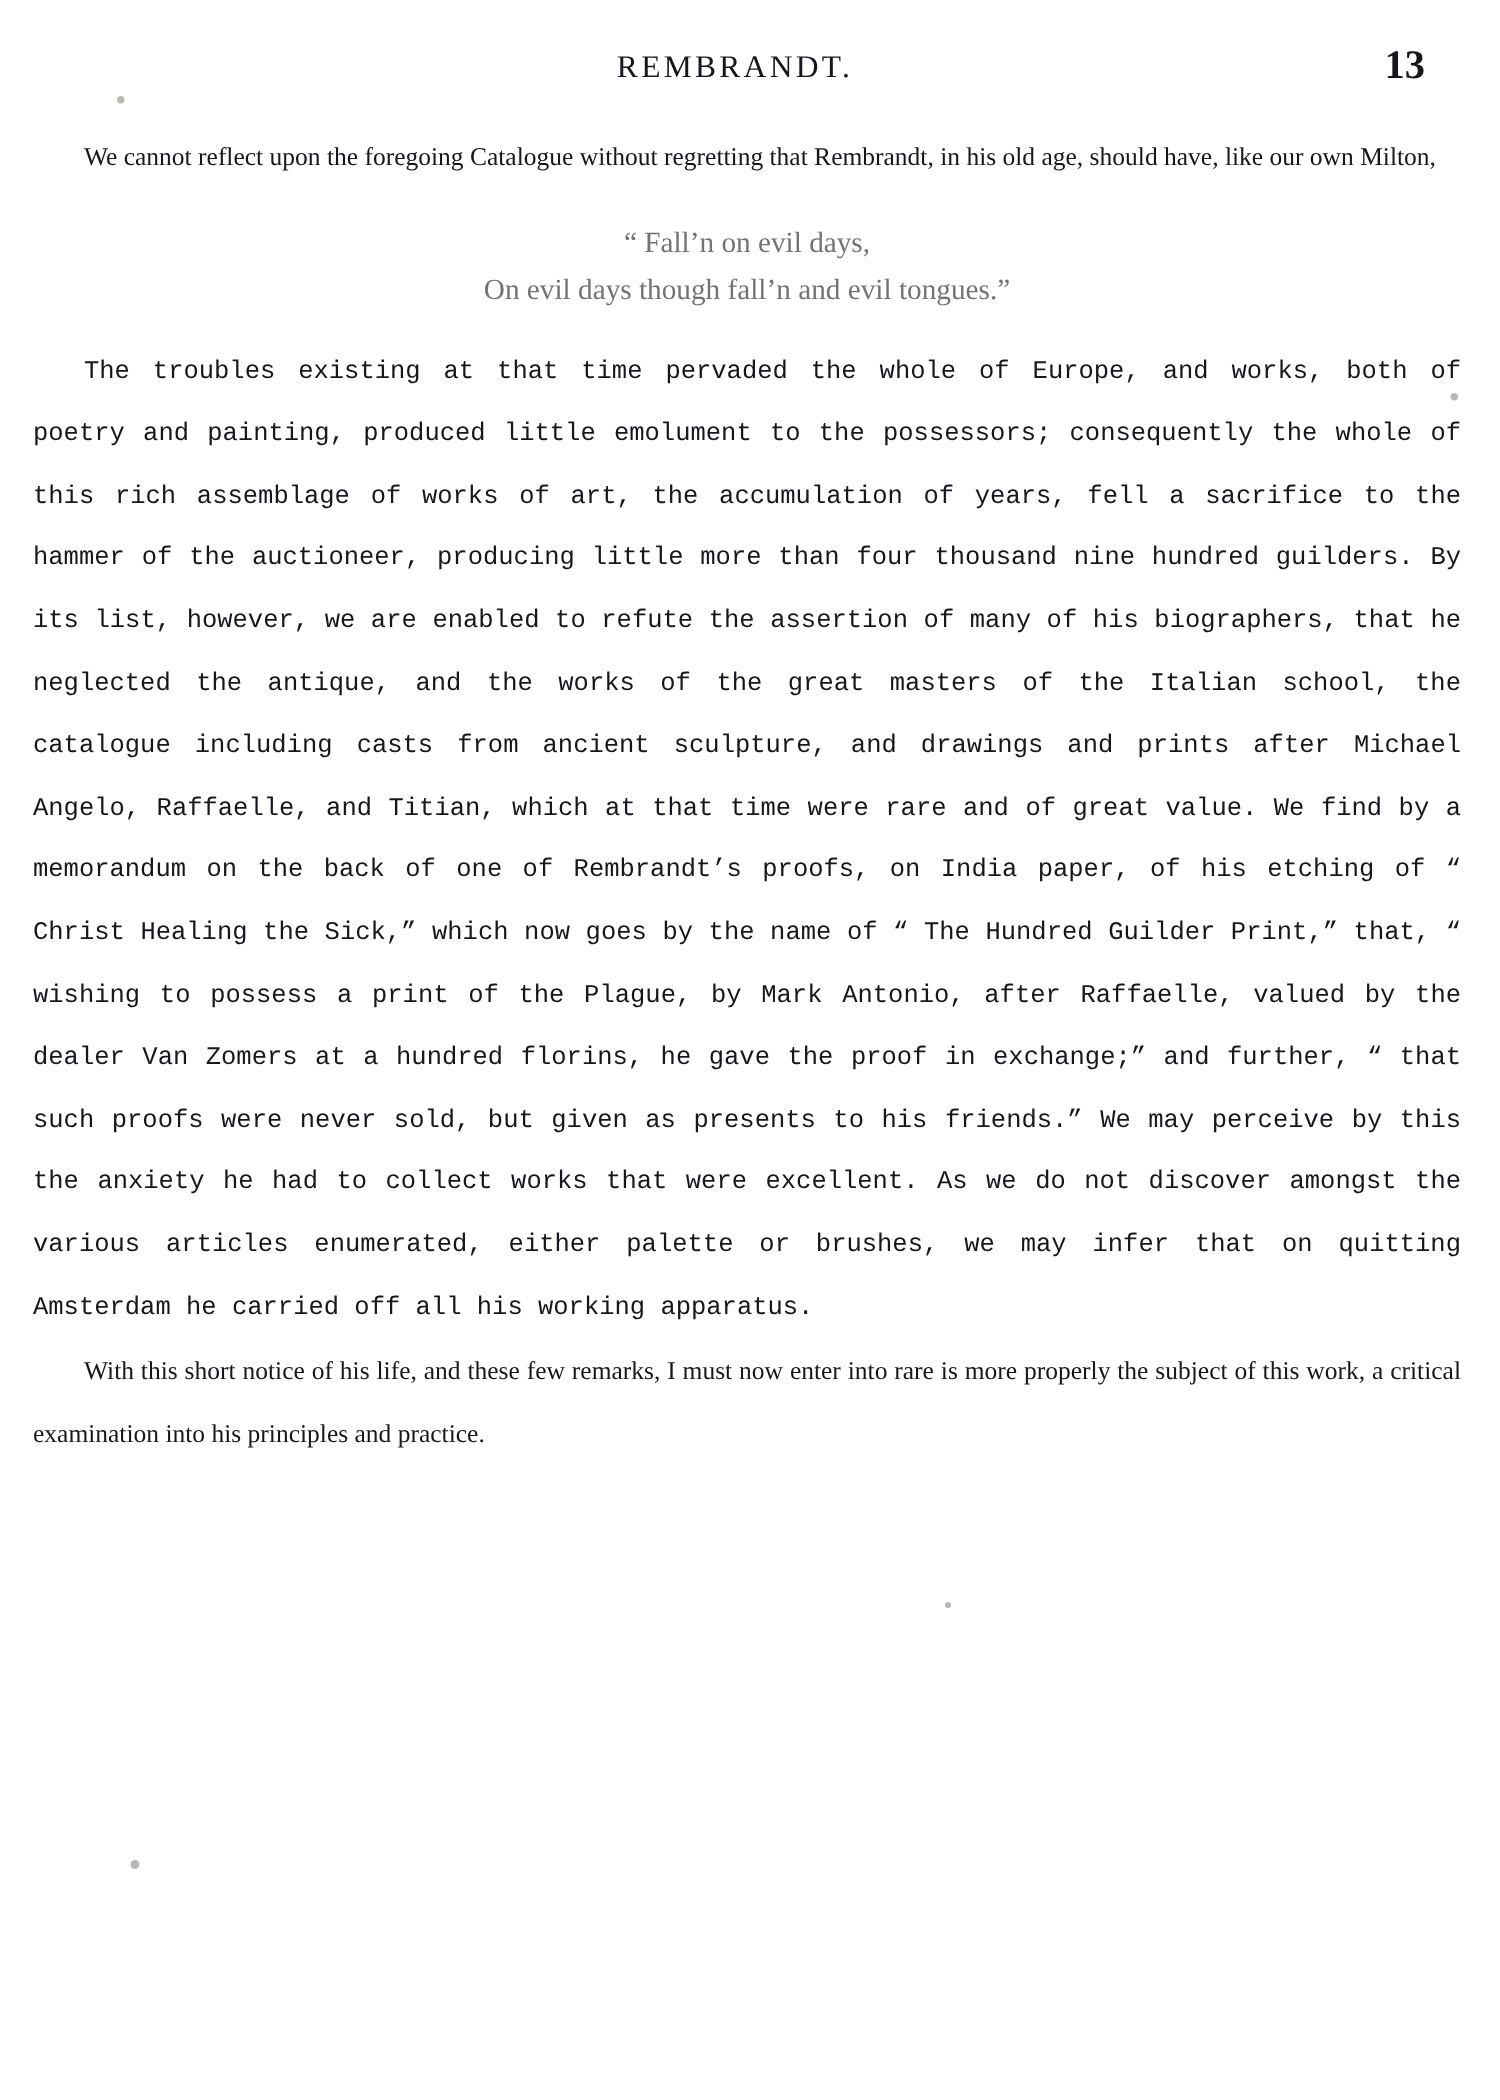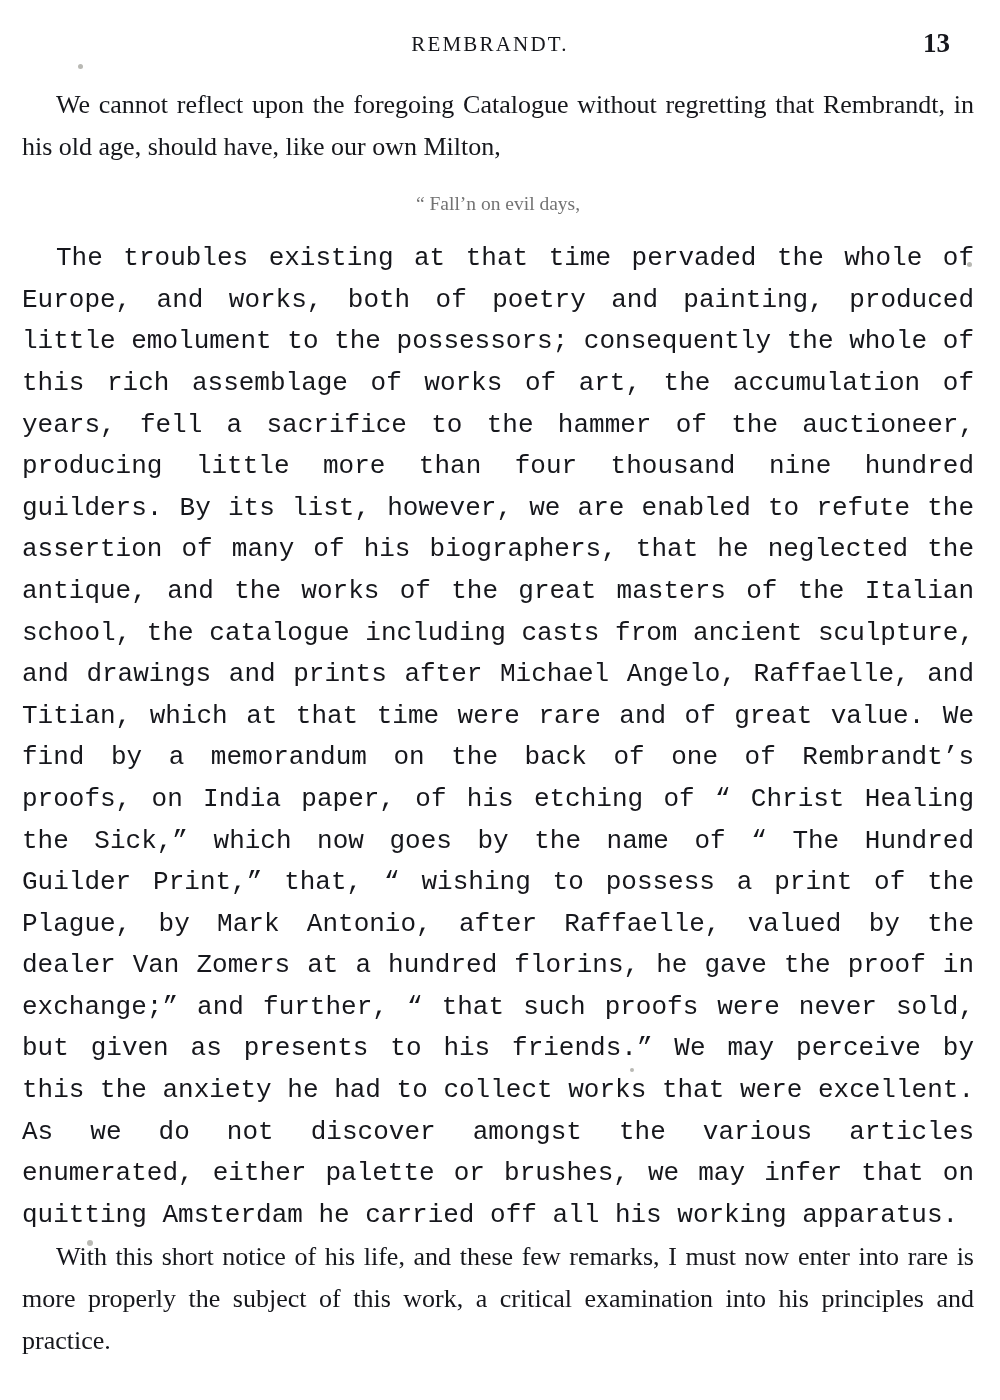--- a/index.html
+++ b/index.html
@@ -47,21 +47,21 @@
     color: #16171c;
   }
   .body-col {
     position: absolute;
     top: 84px;
     left: 22px;
     width: 952px;
   }
   p.para {
     margin: 0 0 0 0;
-    font-size: 26px;
+    font-size: 17px;
     line-height: 41.6px;
     text-align: justify;
     text-justify: inter-word;
     -webkit-hyphens: none;
     hyphens: none;
     color: #16171c;
   }
   p.indent {
     text-indent: 34px;
   }
@@ -97,20 +97,21 @@
   <div class="header">
     <div class="running-head">REMBRANDT.</div>
     <div class="folio">13</div>
   </div>
 
   <div class="body-col">
     <p class="para indent" id="p1">We cannot reflect upon the foregoing Catalogue without regretting that Rembrandt, in his old age, should have, like our own Milton,</p>
 
     <div class="quote">
       <span class="qline">“ Fall’n on evil days,</span>
+      <span class="qline">On evil days though fall’n and evil tongues.”</span>
     </div>
 
     <p class="para indent" id="p2">The troubles existing at that time pervaded the whole of Europe, and works, both of poetry and painting, produced little emolument to the possessors; consequently the whole of this rich assemblage of works of art, the accumulation of years, fell a sacrifice to the hammer of the auctioneer, producing little more than four thousand nine hundred guilders.  By its list, however, we are enabled to refute the assertion of many of his biographers, that he neglected the antique, and the works of the great masters of the Italian school, the catalogue including casts from ancient sculpture, and drawings and prints after Michael Angelo, Raffaelle, and Titian, which at that time were rare and of great value.  We find by a memorandum on the back of one of Rembrandt’s proofs, on India paper, of his etching of “ Christ Healing the Sick,” which now goes by the name of “ The Hundred Guilder Print,” that, “ wishing to possess a print of the Plague, by Mark Antonio, after Raffaelle, valued by the dealer Van Zomers at a hundred florins, he gave the proof in exchange;” and further, “ that such proofs were never sold, but given as presents to his friends.” We may perceive by this the anxiety he had to collect works that were excellent.  As we do not discover amongst the various articles enumerated, either palette or brushes, we may infer that on quitting Amsterdam he carried off all his working apparatus.</p>
 
     <p class="para indent" id="p3">With this short notice of his life, and these few remarks, I must now enter into rare is more properly the subject of this work, a critical examination into his principles and practice.</p>
   </div>
 
   <span class="speck a"></span>
   <span class="speck b"></span>
   <span class="speck c"></span>

